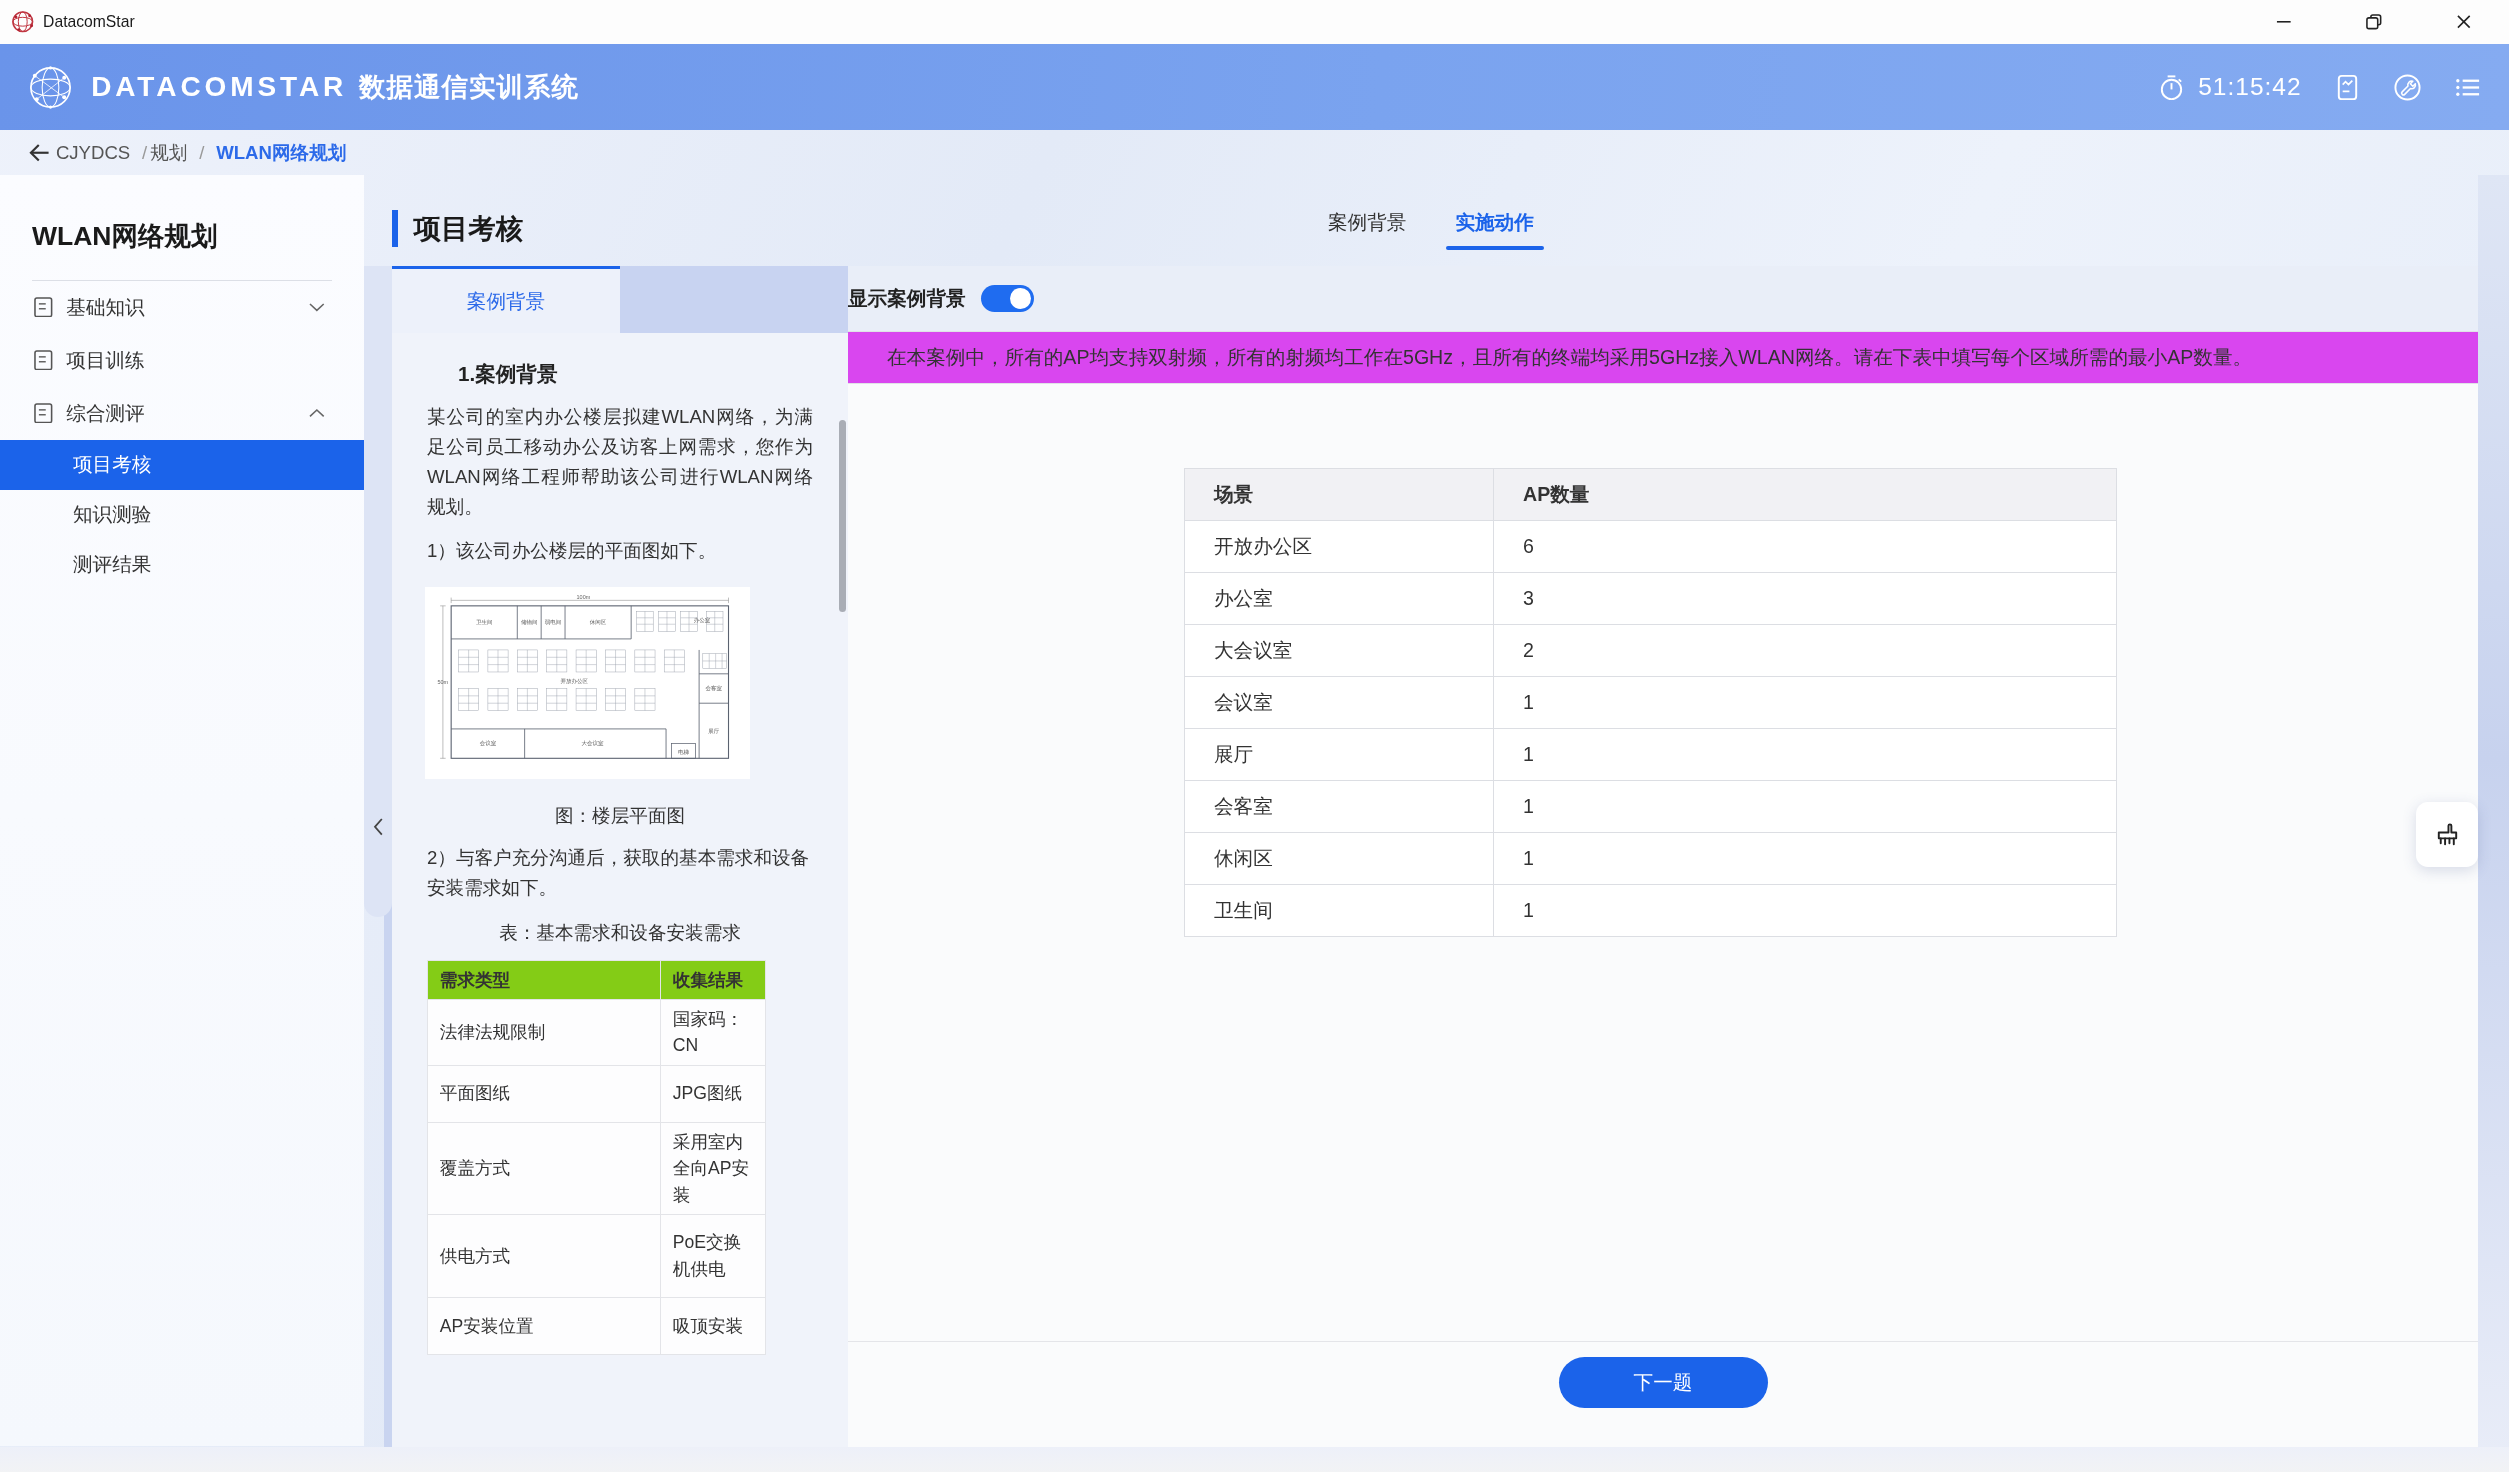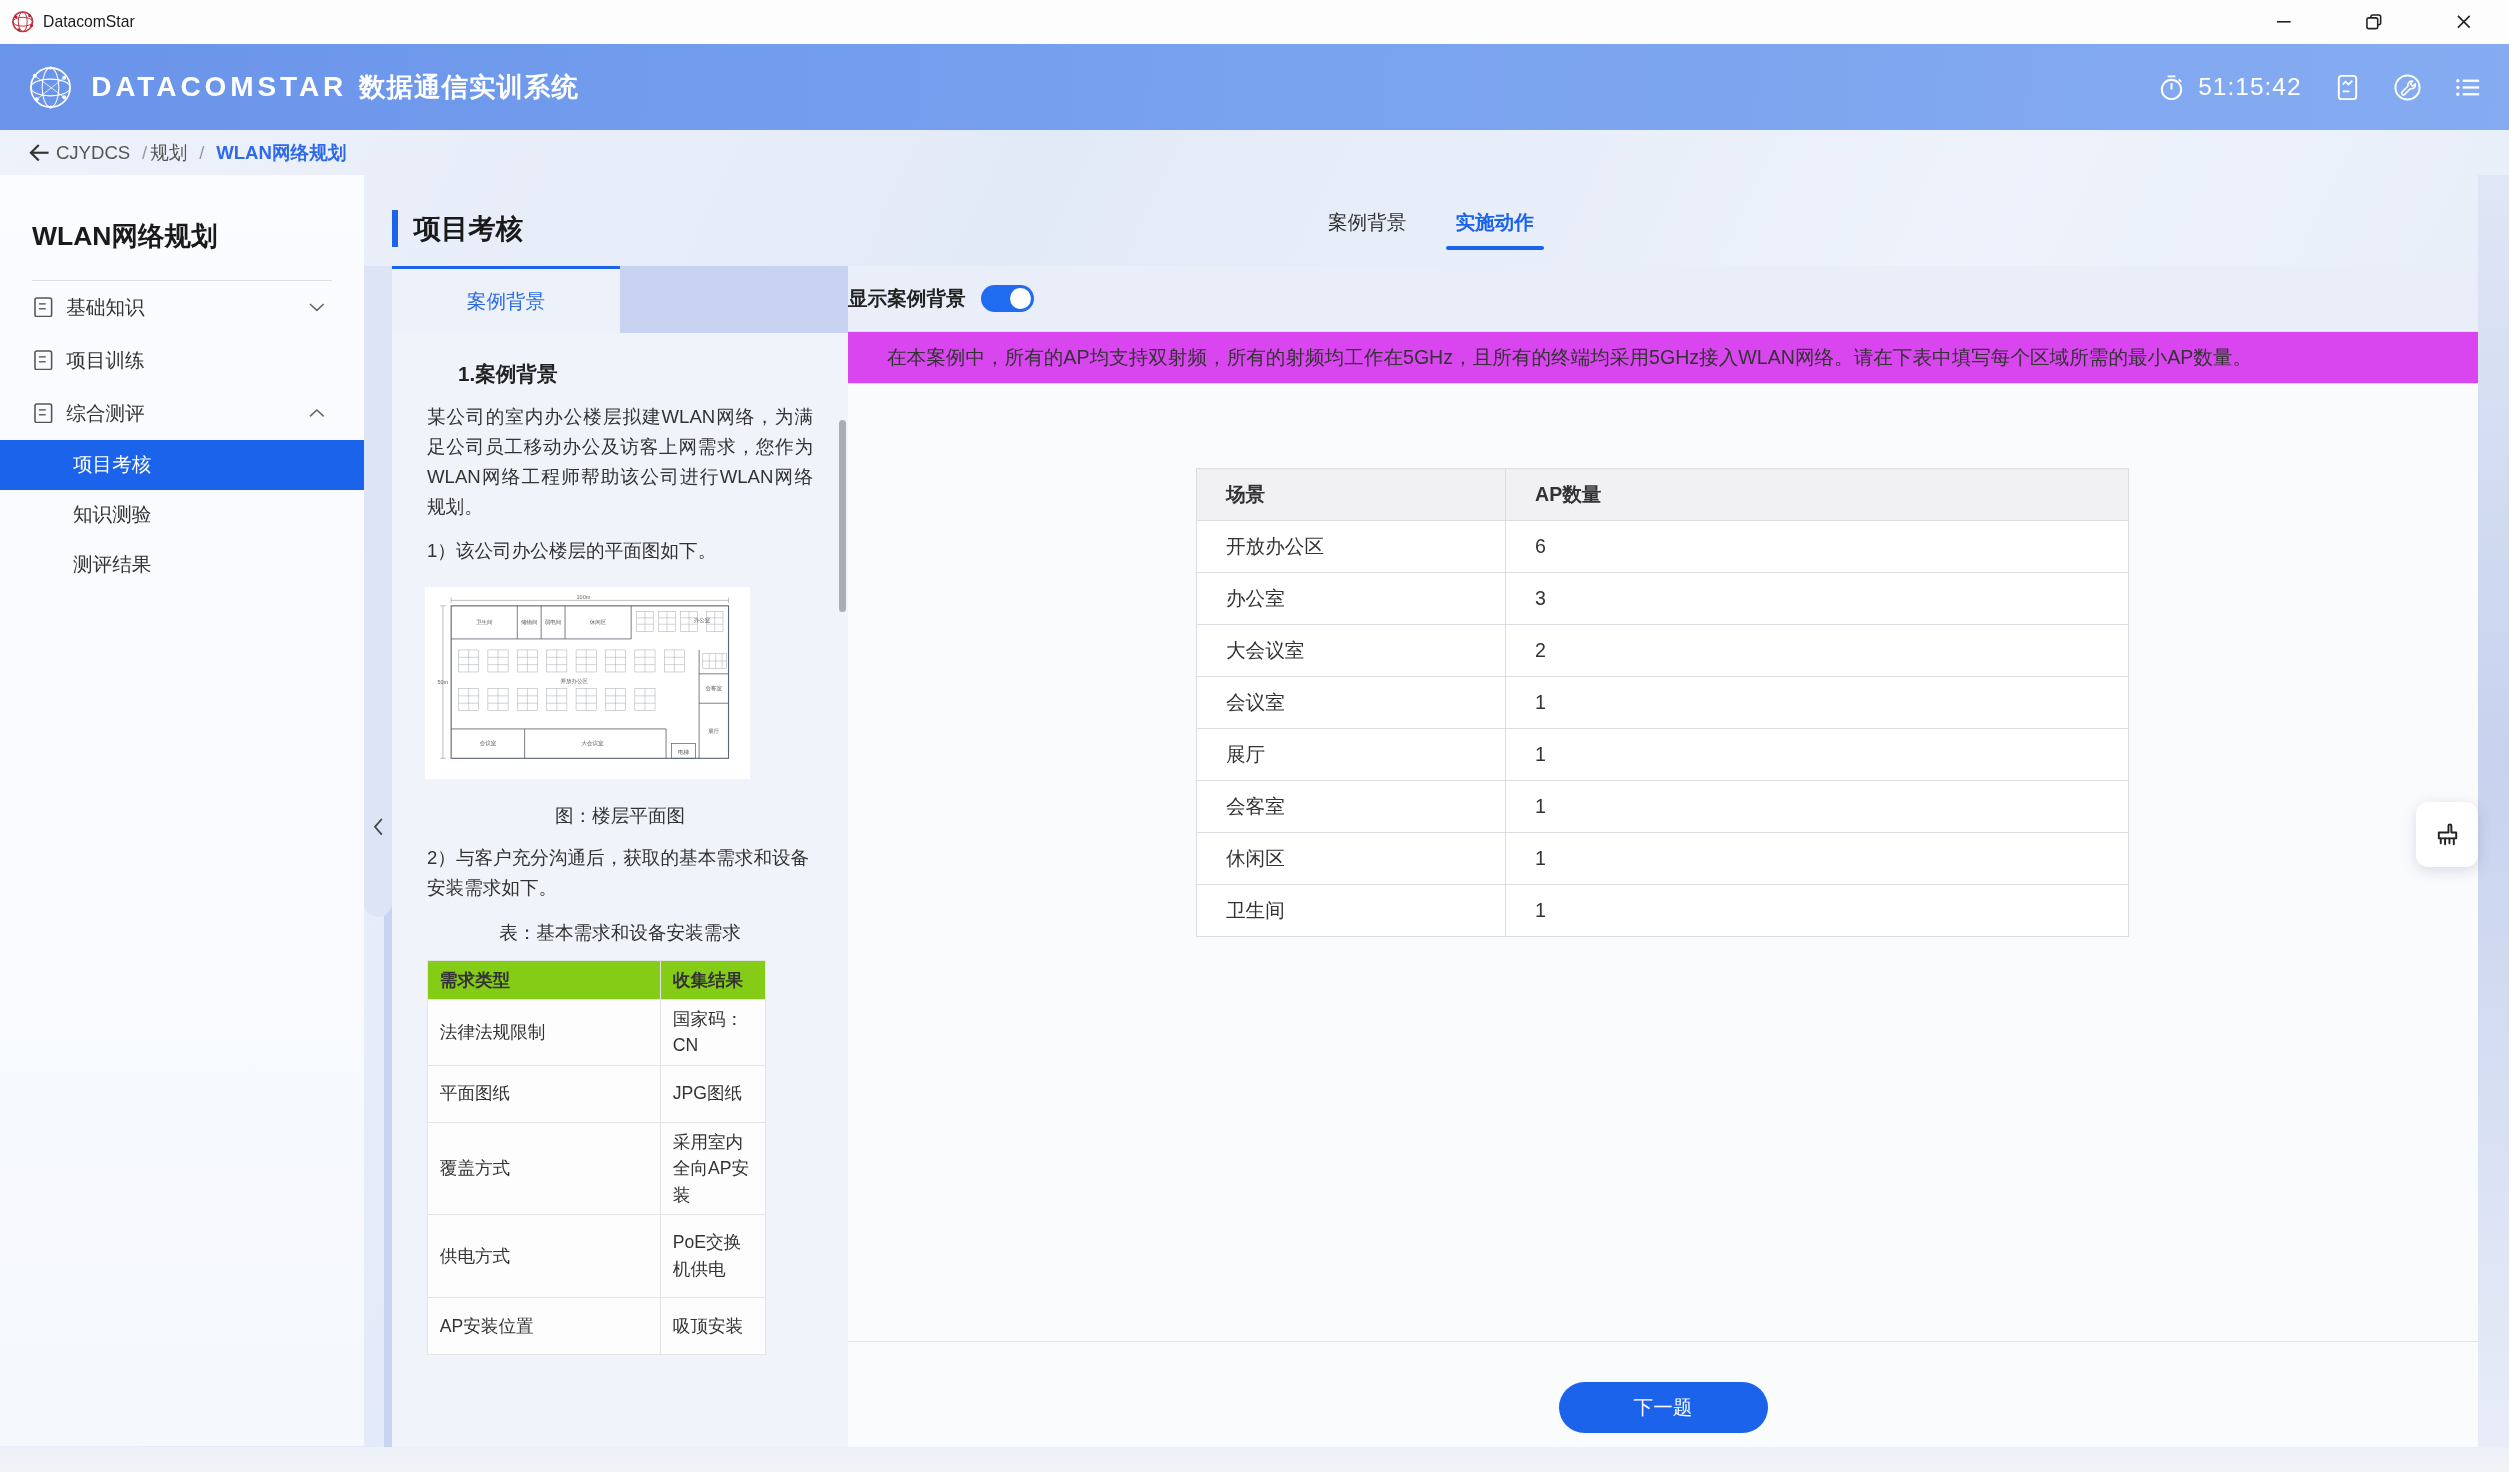--- a/index.html
+++ b/index.html
@@ -93,29 +93,29 @@
     background:#fafbfc; display:flex; flex-direction:column; }
   .q-bar { height:65px; background:#e9eef8; display:flex; align-items:center; justify-content:space-between; }
   .q-text { margin-left:39px; font-size:19.6px; color:#333; }
   .q-right { margin-right:33px; display:flex; align-items:center; gap:15.7px; }
   .q-toggle-label { font-size:19.6px; font-weight:bold; color:#222; }
   .toggle { width:53px; height:26.5px; border-radius:13.7px; background:#1f6cf0; position:relative; cursor:pointer; }
   .toggle-knob { position:absolute; right:2.9px; top:2.5px; width:21.6px; height:21.6px; border-radius:50%; background:#fff; }
   .q-note { height:53px; background:#d946ef; border-top:1px solid #e0e2e6; border-bottom:1px solid #e0e2e6;
     display:flex; align-items:center; padding-left:39px; font-size:19.6px; color:#333; }
   .q-content { flex:1; position:relative; }
-  .ap-table { position:absolute; left:348px; top:84px; width:933px; border-collapse:collapse;
+  .ap-table { position:absolute; left:336px; top:84px; width:933px; border-collapse:collapse;
     font-size:19.6px; color:#333; }
   .ap-table th, .ap-table td { border:1px solid #dcdee3; height:52px; padding-left:29px; text-align:left; }
   .ap-table th { background:#f1f1f4; font-weight:bold; }
   .ap-table td { background:#fff; }
   .ap-table col.c1 { width:309px; }
   .m-divider { height:1px; background:#e4e5e9; }
   .m-footer { height:105px; display:flex; align-items:flex-start; justify-content:center; }
-  .next-btn { margin-top:40px; width:209px; height:51px; border-radius:25.5px; border:none;
+  .next-btn { margin-top:15px; width:209px; height:51px; border-radius:25.5px; border:none;
     background:#1b63ea; color:#fff; font-size:19.6px; font-family:inherit; cursor:pointer; }
 
   
   .right-strip { position:absolute; left:2478px; top:175px; width:31px; height:1297px;
     background:linear-gradient(180deg,#dfe6f5 0%,#c7d2ee 45%,#e9edf8 100%); }
   .float-btn { position:absolute; left:2416px; top:802px; width:62px; height:65px; background:#fff;
     border-radius:11.8px; box-shadow:0 3.9px 13.7px rgba(60,80,140,.18); display:flex; align-items:center; justify-content:center; cursor:pointer; }
   .bottom-strip { position:absolute; left:0; top:1447px; width:2509px; height:25.5px;
     background:linear-gradient(180deg,#edf0f9 0%,#f2f3f5 100%); }
 

